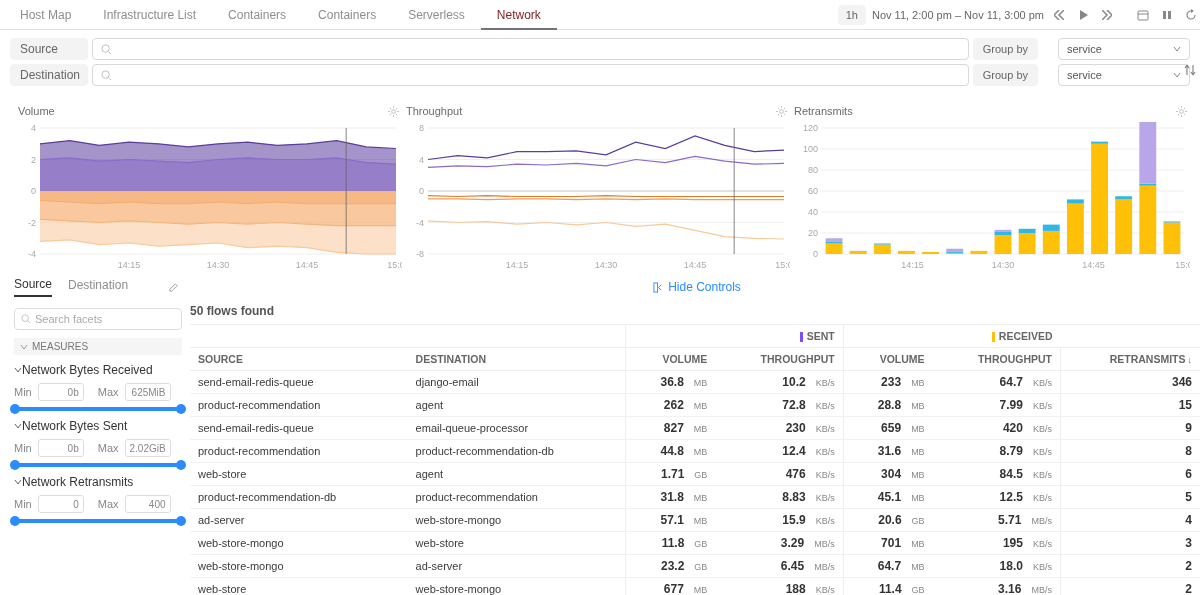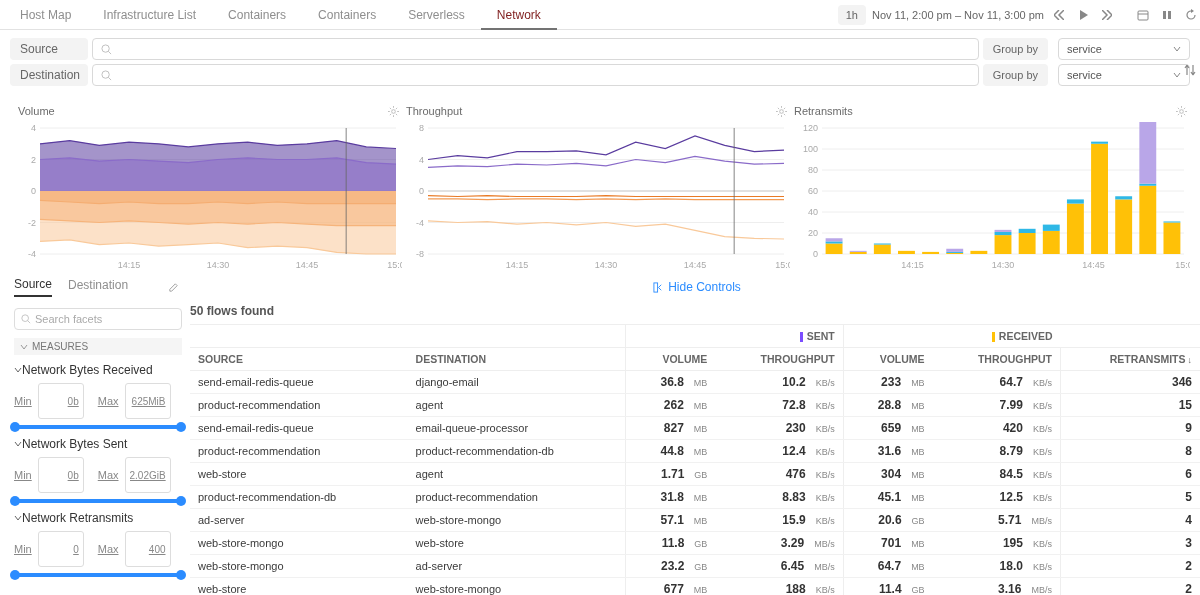--- a/index.html
+++ b/index.html
@@ -14,21 +14,21 @@
   .btn-gray { background: #f3f3f3; border-radius: 4px; padding: 2px 8px; font-size: 11px; color: #666; display: inline-flex; align-items: center; height: 20px; }
   .time-label { font-size: 11px; color: #666; }
   .icon-btn { width: 18px; height: 18px; display: flex; align-items: center; justify-content: center; color: #777; cursor: pointer; }
 
   
   .filters { padding: 8px 10px 4px; position: relative; }
   .filter-row { display: flex; align-items: center; gap: 4px; margin-bottom: 4px; }
   .filter-label { background: #f3f3f3; border-radius: 4px; padding: 0 10px; font-size: 12px; color: #666; height: 22px; line-height: 22px; width: 78px; }
   .filter-input { flex: 1; border: 1px solid #d9d9d9; border-radius: 4px; height: 22px; display: flex; align-items: center; padding: 0 8px; color: #aaa; font-size: 11px; }
   .filter-input svg { margin-right: 4px; }
-  .groupby { display: flex; align-items: center; gap: 10px; }
+  .groupby { display: flex; align-items: center; gap: 20px; }
   .groupby-label { background: #f3f3f3; border-radius: 4px; padding: 0 10px; font-size: 11px; color: #666; height: 22px; line-height: 22px; }
   .groupby-select { border: 1px solid #d9d9d9; border-radius: 4px; height: 22px; width: 132px; display: flex; align-items: center; justify-content: space-between; padding: 0 8px; font-size: 11px; color: #555; }
   .swap-btn { position: absolute; right: -2px; top: 28px; width: 24px; height: 24px; display:flex; align-items:center; justify-content:center; }
 
   
   .charts-row { display: flex; gap: 4px; padding: 4px 10px 0 18px; }
   .chart-card { position: relative; }
   .chart-card.volume, .chart-card.throughput { width: 384px; }
   .chart-card.retransmits { flex: 1; }
   .chart-title { font-size: 11px; color: #6b6b6b; padding: 4px 0 2px; display: flex; justify-content: space-between; align-items: center; }
@@ -41,22 +41,22 @@
 
   .sd-tabs { display:flex; align-items:center; gap: 16px; height: 26px; border-bottom: none; }
   .sd-tab { font-size: 12px; color: #8e8e8e; padding-bottom: 4px; cursor: pointer; }
   .sd-tab.active { color: #333; border-bottom: 2px solid #333; }
   .sd-tabs .edit { margin-left: auto; }
 
   .facet-search { margin-top: 8px; border:1px solid #ddd; border-radius:4px; height:22px; display:flex; align-items:center; padding:0 6px; color:#aaa; font-size:11px; gap:4px; }
   .measures-h { margin-top:8px; background:#f5f5f5; font-size:10px; color:#777; padding:3px 6px; display:flex; align-items:center; gap:4px; }
   .measure-block { margin-top: 8px; }
   .measure-title { font-size: 12px; color:#333; display:flex; align-items:center; gap:0; font-weight:400; }
-  .measure-row { display:flex; gap:6px; margin-top:6px; font-size:11px; color:#888; align-items:center;text-decoration:underline; }
-  .measure-row input { width:46px; border:1px solid #ddd; border-radius:3px; height:36px; font-size:10px; text-align:right; padding:0 4px; color:#888; background:#fff; }
+  .measure-row { display:flex; gap:6px; margin-top:6px; font-size:11px; color:#888; align-items:center; }
+  .measure-row input { width:46px; border:1px solid #ddd; border-radius:3px; height:18px; font-size:10px; text-align:right; padding:0 4px; color:#888; background:#fff; }
   .slider { margin-top:6px; height:4px; background:#2b8cff; border-radius:2px; position:relative; }
   .slider::before, .slider::after { content:""; position:absolute; width:10px; height:10px; border-radius:50%; background:#2b8cff; top:-3px; }
   .slider::before { left:-4px; } .slider::after { right:-4px; }
 
   .hide-controls { color:#2b8cff; font-size:12px; display:flex; align-items:center; gap:4px; height:26px; cursor:pointer; padding-left:4px;justify-content:center; }
   .flows-header { display:flex; align-items:center; justify-content:space-between; margin-top:4px; }
   .flows-count { font-size:12px; color:#555; font-weight:600; }
   .flows-right { display:flex; align-items:center; gap:10px; font-size:11px; color:#666; }
   .updated b { color:#333; }
   .toggle { width:24px; height:12px; border-radius:6px; background:#ddd; position:relative; }

